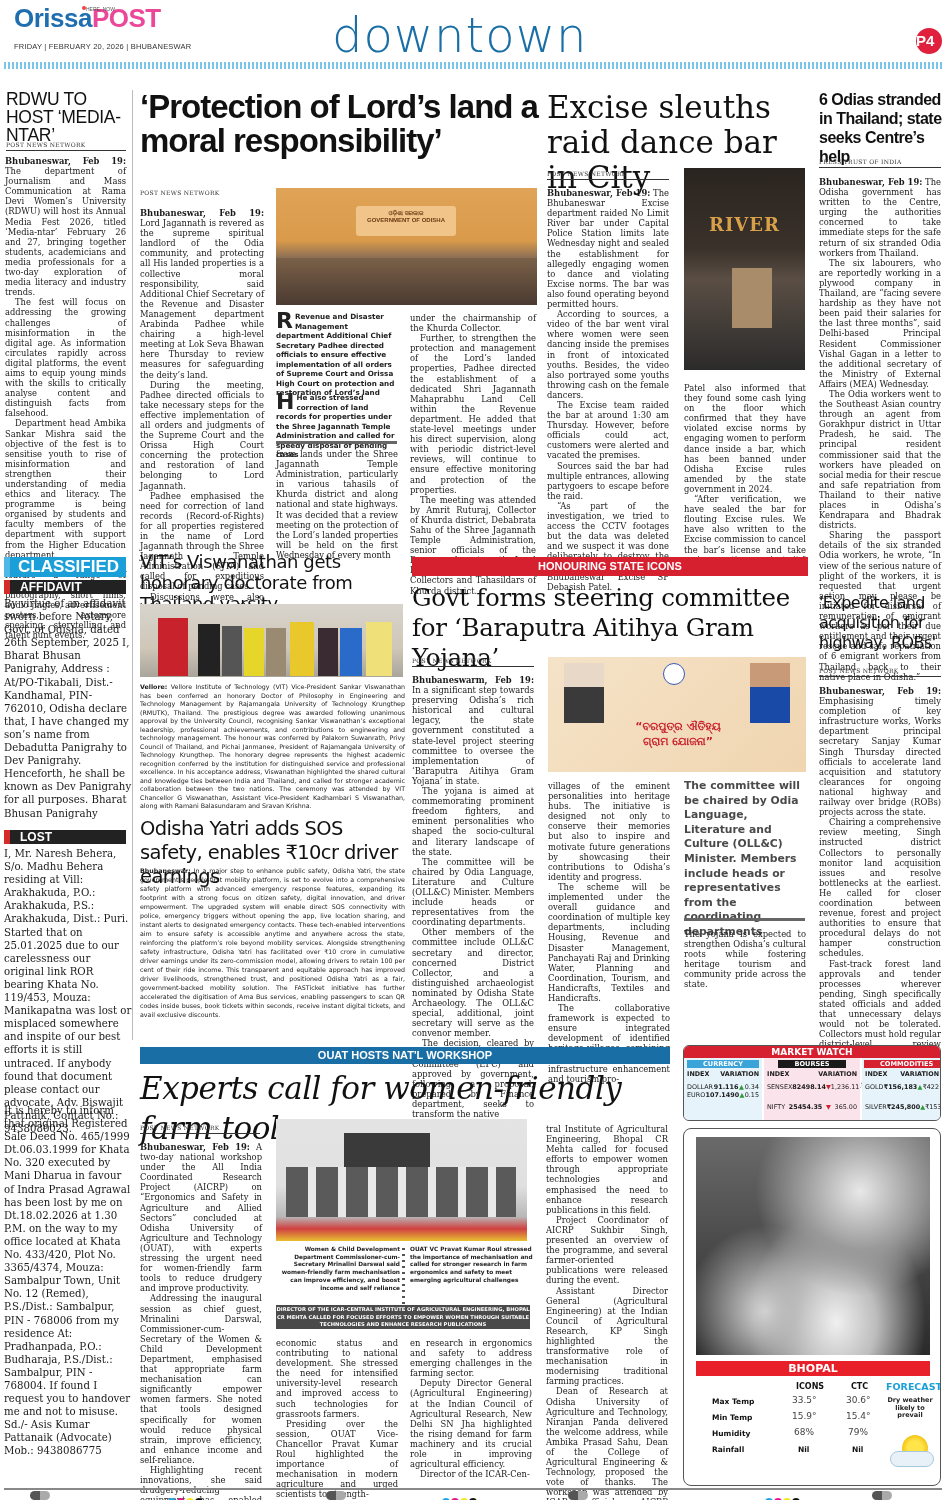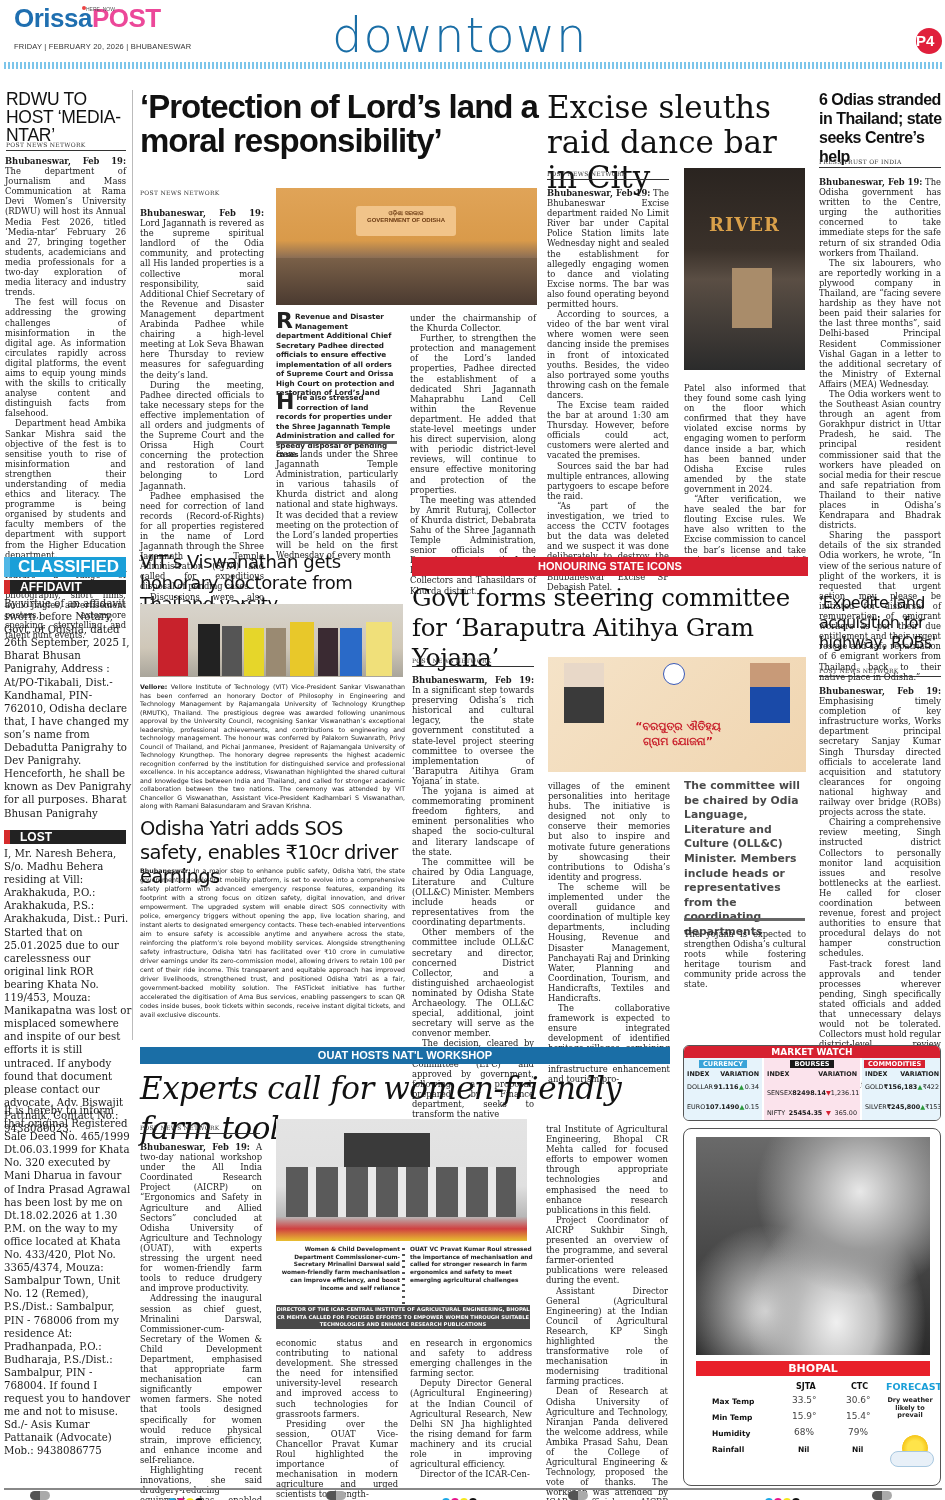--- a/index.html
+++ b/index.html
@@ -24,21 +24,21 @@
 .quote{font-family:"DejaVu Sans",sans-serif;font-weight:bold;font-size:7.2px;line-height:9.5px;color:#222}
 .dropcap{float:left;font-size:22px;line-height:18px;margin-right:2px;font-weight:bold}
 .bar-rule{height:3px;background:#666}
 .classified{left:4px;top:557px;width:122px;height:20px;background:#1a9fd8;color:#fff;font-family:"Liberation Sans",sans-serif;font-weight:bold;font-size:17px;line-height:20px;padding-left:8px;border-left:6px solid #4fb7e6}
 .cl-head{width:122px;height:14px;background:#222;color:#fff;font-family:"Liberation Sans",sans-serif;font-weight:bold;font-size:12px;line-height:14px;padding-left:10px;border-left:6px solid #d62b2b}
 .cl-body{font-family:"DejaVu Serif",serif;font-size:10.2px;line-height:13.1px;color:#1a1a1a;width:128px}
 .kicker{color:#fff;font-family:"Liberation Sans",sans-serif;font-weight:bold;text-align:center}
 .mw{left:683px;top:1045px;width:258px;height:76px;border:1.5px solid #555;border-radius:6px;overflow:hidden;font-family:"DejaVu Sans",sans-serif}
 .mw-title{height:12px;background:#d62030;color:#fff;font-weight:bold;font-size:9px;text-align:center;line-height:12px}
 .mw-col{position:absolute;top:12px;height:64px;font-size:6.4px}
-.mw-col .tag{display:inline-block;font-weight:bold;font-size:6.6px;padding:0 4px;color:#fff;margin-top:2px}
+.mw-col .tag{display:inline-block;font-weight:bold;font-size:6.6px;padding:0 16px;color:#fff;margin-top:2px}
 .mw-row{display:flex;justify-content:space-between;padding:0 3px;white-space:nowrap}
 .wx{left:683px;top:1128px;width:258px;height:358px;border:1.5px solid #555;border-radius:8px;overflow:hidden;font-family:"DejaVu Sans",sans-serif}
 .wx-title{position:absolute;left:12px;top:232px;width:234px;height:15px;background:#e8202a;color:#fff;font-weight:bold;font-size:11px;line-height:15px;text-align:center}
 .wx-row{position:absolute;left:22px;font-size:7.5px;color:#111;width:220px}
 .wx-row span{position:absolute}
 .footer-rule{left:4px;top:1488px;width:938px;height:2px;background:#888}
 .cmyk span{display:inline-block;width:8px;height:8px;border-radius:50%;margin-right:1px}
 </style>
 </head>
 <body>
@@ -216,34 +216,34 @@
     <div class="mw-row" style="font-weight:bold;margin-top:2px">
         <span>INDEX</span>
         <span>VARIATION</span>
       </div>
     <div class="mw-row" style="margin-top:5px">
         <span>DOLLAR</span>
         <b>91.116</b>
         <span style="color:#2a9a3a">▲</span>
         <span>0.34</span>
       </div>
-    <div class="mw-row" style="margin-top:12px">
+    <div class="mw-row" style="">
         <span>EURO</span>
         <b>107.1490</b>
         <span style="color:#2a9a3a">▲</span>
         <span>0.15</span>
       </div>
   </div>
   <div class="mw-col" style="left:80px;width:96px;background:#fbe3ec">
     <div style="text-align:center"><span class="tag" style="background:#1a1a1a">BOURSES</span></div>
     <div class="mw-row" style="font-weight:bold;margin-top:2px">
         <span>INDEX</span>
         <span>VARIATION</span>
       </div>
-    <div class="mw-row" style="margin-top:11px">
+    <div class="mw-row" style="margin-top:5px">
         <span>SENSEX</span>
         <b>82498.14</b>
         <span style="color:#d62030">▼</span>
         <span>1,236.11</span>
       </div>
     <div class="mw-row" style="margin-top:12px">
         <span>NIFTY</span>
         <b>25454.35</b>
         <span style="color:#d62030">▼</span>
         <span>365.00</span>
@@ -267,21 +267,21 @@
         <span style="color:#2a9a3a">▲</span>
         <span>₹1532</span>
       </div>
   </div>
 </div>
 
 <div class="abs wx">
   <div style="position:absolute;left:12px;top:8px;width:234px;height:218px;background:radial-gradient(ellipse at 70% 25%,#e8e8e8 0%,#9a9a9a 25%,transparent 45%),radial-gradient(ellipse at 60% 85%,#f0f0f0 0%,#bdbdbd 20%,transparent 45%),radial-gradient(ellipse at 30% 80%,#dcdcdc 0%,transparent 35%),linear-gradient(180deg,#6a6a6a,#2a2a2a)"></div>
   <div class="wx-title">BHOPAL</div>
   <div class="wx-row" style="top:253px;font-weight:bold;font-size:8px">
-    <span style="left:90px">SJTA</span>
+    <span style="left:90px">ICONS</span>
     <span style="left:145px">CTC</span>
     <span style="left:180px;color:#1a9fd8;font-size:9.5px;top:-1px">FORECAST</span>
   </div>
   <div class="wx-row" style="top:268px">
       <span style="left:6px;font-weight:bold">Max Temp</span>
       <span style="left:86px;color:#444;font-size:9px;top:-2px">33.5°</span>
       <span style="left:140px;color:#444;font-size:9px;top:-2px">30.6°</span>
     </div>
   <div class="wx-row" style="top:284px">
       <span style="left:6px;font-weight:bold">Min Temp</span>

